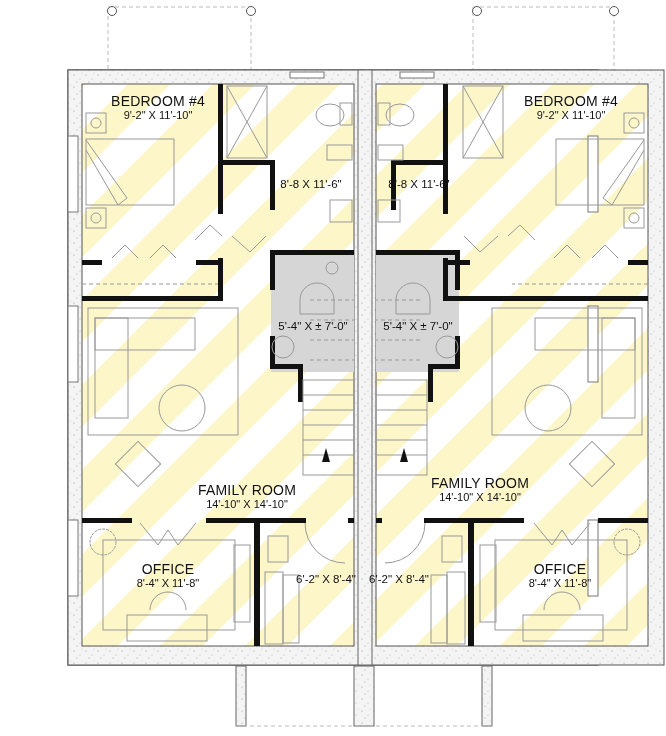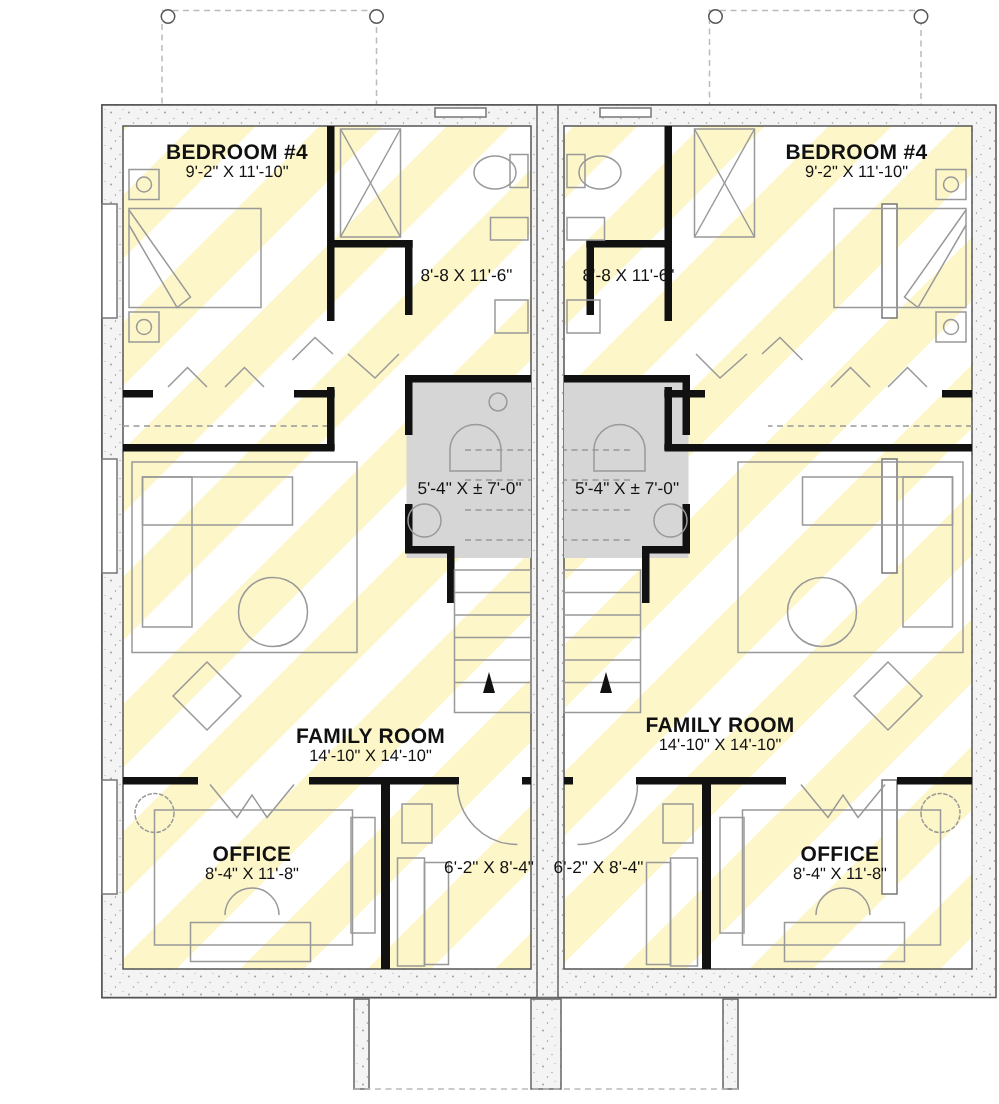--- a/index.html
+++ b/index.html
@@ -1,19 +1,19 @@
 <!DOCTYPE html>
 <html><head>
 <meta charset="utf-8">
 <style>
   html, body { margin:0; padding:0; background:#ffffff; }
   body { width:666px; height:736px; position:relative; overflow:hidden; font-family:"Liberation Sans", sans-serif; }
   svg { position:absolute; left:0; top:0; }
   .lbl { position:absolute; text-align:center; color:#111; transform:translateX(-50%); white-space:nowrap; }
-  .lbl .name { font-weight:bold; font-size:14px; letter-spacing:0.2px; line-height:16px; }
+  .lbl .name { font-weight:normal; font-size:14px; letter-spacing:0.2px; line-height:16px; }
   .lbl .dim { font-size:11px; line-height:12px; }
   .dimonly { position:absolute; font-size:11.5px; color:#111; white-space:nowrap; transform:translateX(-50%); line-height:12px; }
 </style>
 </head>
 <body>
 
 <svg width="666" height="736" viewBox="0 0 666 736">
   <defs>
     <pattern id="stripes" patternUnits="userSpaceOnUse" width="60" height="60" patternTransform="rotate(-45)">
       <rect width="60" height="60" fill="#fdf6c9"></rect>

